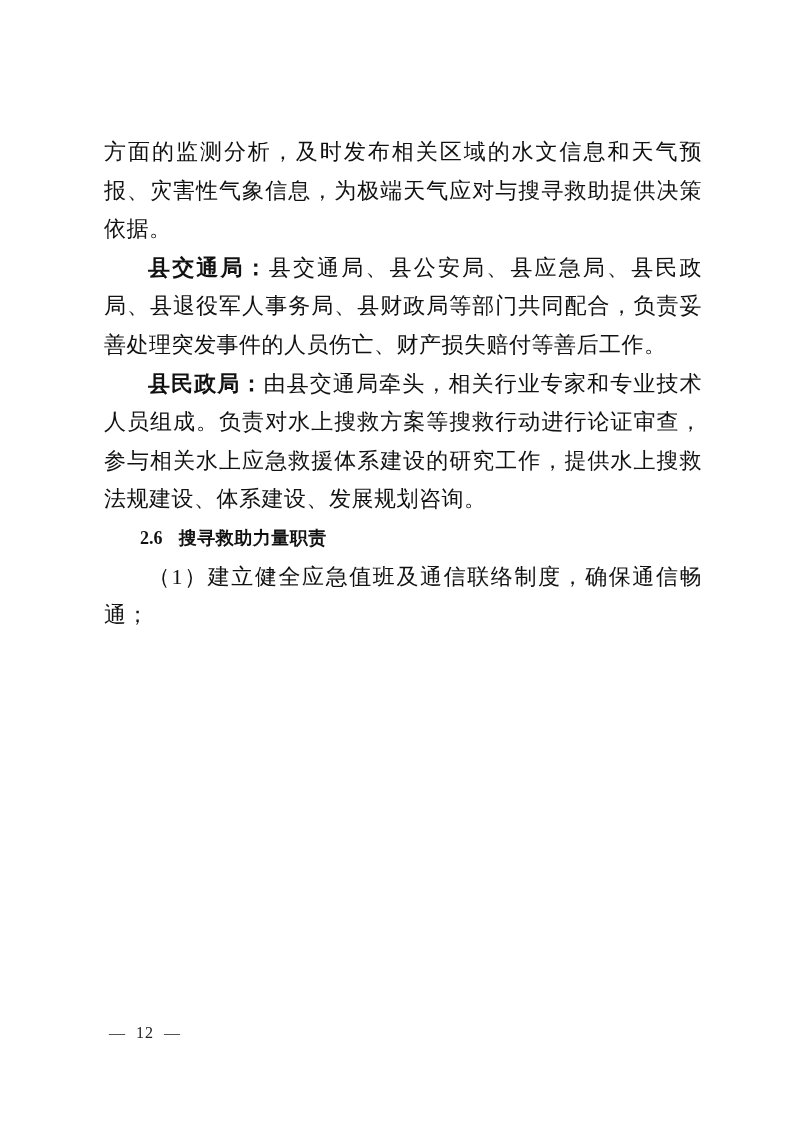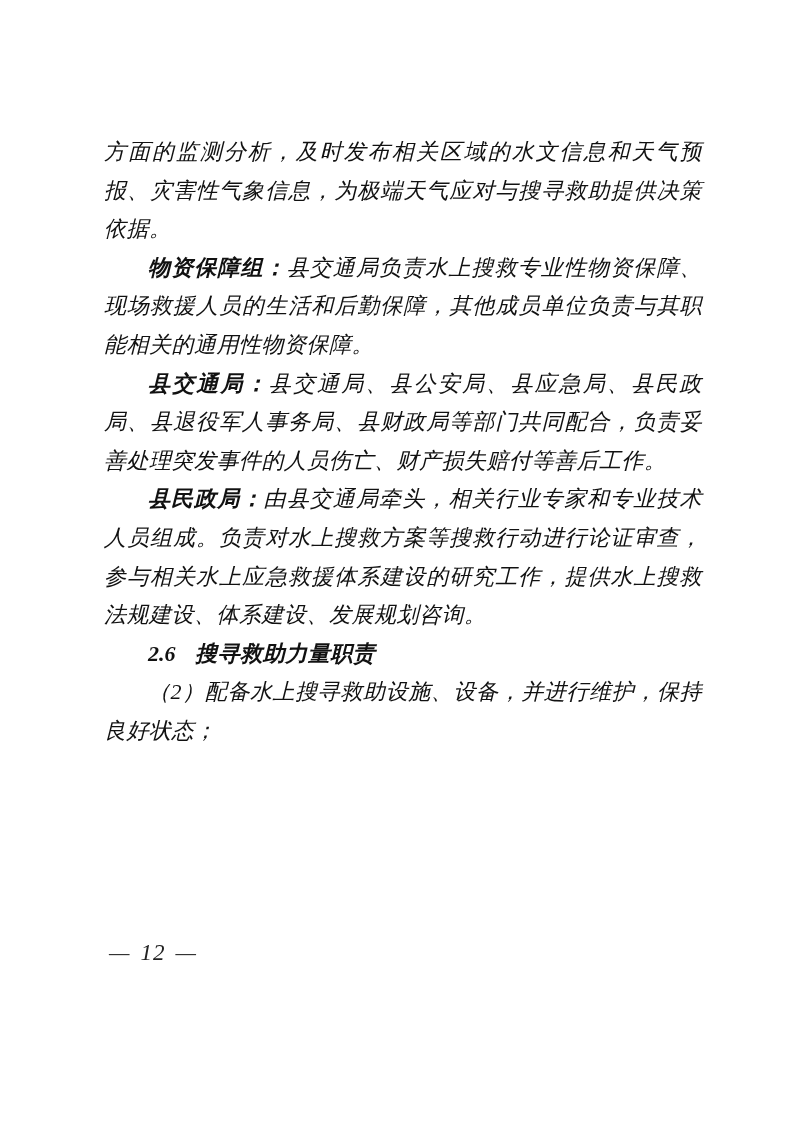--- a/index.html
+++ b/index.html
@@ -9,21 +9,20 @@
   }
   .page {
     position: relative;
     width: 732px;
     height: 1122px;
     background: #ffffff;
     font-family: "Liberation Serif", "DejaVu Serif", serif;
     color: #111111;
     overflow: hidden;
     box-sizing: border-box;
-    font-style: italic;
   }
   .content {
     position: absolute;
     left: 104px;
     top: 133px;
     width: 598px;
   }
   .para {
     margin: 0;
     font-size: 22px;
@@ -35,36 +34,36 @@
   .para.indent {
     text-indent: 2em;
   }
   .lead-bold {
     font-family: "Liberation Sans", "DejaVu Sans", sans-serif;
     font-weight: bold;
     letter-spacing: 0.5px;
   }
   .section-heading {
     margin: 0;
-    font-size: 22px;
+    font-size: 18px;
     line-height: 38.6px;
     font-weight: bold;
     text-indent: 2em;
     letter-spacing: 0.5px;
   }
   .section-heading .sec-num {
     font-weight: bold;
     margin-right: 0.9em;
     letter-spacing: 0;
   }
   .footer {
     position: absolute;
     left: 99px;
-    top: 940px;
-    font-size: 23px;
+    top: 1024px;
+    font-size: 16px;
     color: #222222;
     font-family: "Liberation Serif", "DejaVu Serif", serif;
     letter-spacing: 1px;
   }
   .footer .dash {
     display: inline-block;
     margin: 0 10px;
     color: #333333;
   }
   .footer .pagenum {
@@ -73,31 +72,30 @@
 </style>
 </head>
 <body>
 
 <div class="page">
 
   <div class="content">
 
     <p class="para"><span>方面的监测分析，及时发布相关区域的水文信息和天气预报、灾害性气象信息，为极端天气应对与搜寻救助提供决策依据。</span></p>
 
-    <p class="para indent"><span class="lead-bold">物资保障组：</span><span>县交通局负责水上搜救专业性物资保障、现场救援人员的生活和后勤保障，其他成员单位负责与其职能相关的通用性物资保障。</span></p>
 
     <p class="para indent"><span class="lead-bold">县交通局：</span><span>县交通局、县公安局、县应急局、县民政局、县退役军人事务局、县财政局等部门共同配合，负责妥善处理突发事件的人员伤亡、财产损失赔付等善后工作。</span></p>
 
     <p class="para indent"><span class="lead-bold">县民政局：</span><span>由县交通局牵头，相关行业专家和专业技术人员组成。负责对水上搜救方案等搜救行动进行论证审查，参与相关水上应急救援体系建设的研究工作，提供水上搜救法规建设、体系建设、发展规划咨询。</span></p>
 
     <p class="section-heading"><span class="sec-num">2.6</span><span>搜寻救助力量职责</span></p>
 
 
+    <p class="para indent"><span>（1）建立健全应急值班及通信联络制度，确保通信畅通；</span></p>
 
-    <p class="para indent"><span>（2）配备水上搜寻救助设施、设备，并进行维护，保持良好状态；</span></p>
 
 
   </div>
 
   <div class="footer">
     <span class="dash">—</span><span class="pagenum">12</span><span class="dash">—</span>
   </div>
 
 </div>
 

